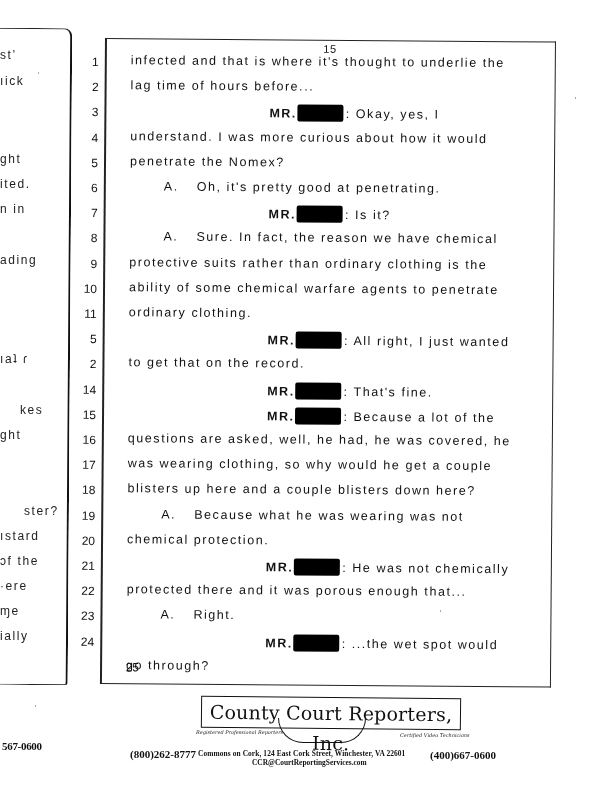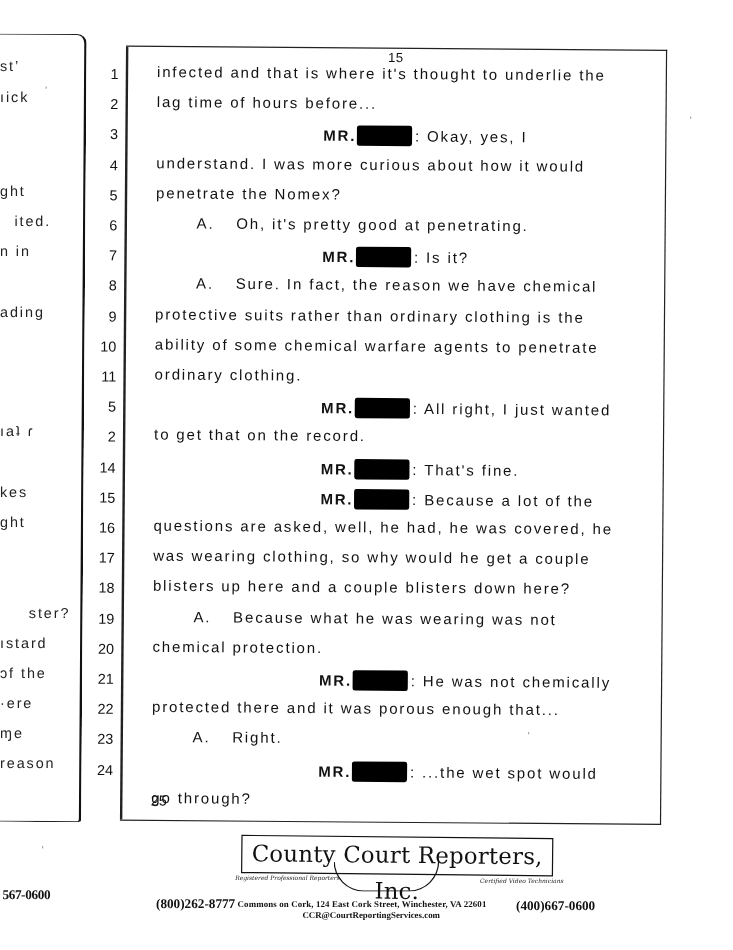--- a/index.html
+++ b/index.html
@@ -217,32 +217,32 @@
     }
   </style>
 </head>
 <body>
 
 <div class="prev-page"></div>
 <div id="prev-fragments">
     <div class="prev-line" style="top: 48px; left: 0px;">st’</div>
     <div class="prev-line" style="top: 74px; left: 0px;">ıick</div>
     <div class="prev-line" style="top: 152px; left: 0px;">ɡht</div>
-    <div class="prev-line" style="top: 177px; left: 0px; padding-left: 12px;">ited.</div>
+    <div class="prev-line" style="top: 177px; left: 0px;">ited.</div>
     <div class="prev-line" style="top: 202px; left: 0px;">n in</div>
     <div class="prev-line" style="top: 253px; left: 0px;">ading</div>
     <div class="prev-line" style="top: 352px; left: 0px;">ıaʇ ɾ</div>
-    <div class="prev-line" style="top: 403px; left: 0px;">kes</div>
+    <div class="prev-line" style="top: 403px; left: 0px; padding-left: 20px;">kes</div>
     <div class="prev-line" style="top: 428px; left: 0px;">ɡht</div>
     <div class="prev-line" style="top: 504px; left: 0px; margin-left: 24px;">ster?</div>
     <div class="prev-line" style="top: 529px; left: 0px;">ıstard</div>
     <div class="prev-line" style="top: 554px; left: 0px;">ɔf the</div>
     <div class="prev-line" style="top: 579px; left: 0px;">·ere</div>
     <div class="prev-line" style="top: 604px; left: 0px;">ɱe</div>
-    <div class="prev-line" style="top: 629px; left: 0px;">reason</div>
+    <div class="prev-line" style="top: 629px; left: 0px;">ially</div>
   </div>
 <div class="prev-phone">567-0600</div>
 
 <div class="page-frame">
   <div class="page-number">15</div>
   <div id="lines">
       <div class="line-num" style="top: 16px;">1</div>
       <div class="line-text" style="top: 14px;">infected and that is where it's thought to underlie the</div>
       <div class="line-num" style="top: 41.2px;">2</div>
       <div class="line-text" style="top: 39.2px;">lag time of hours before...</div>

